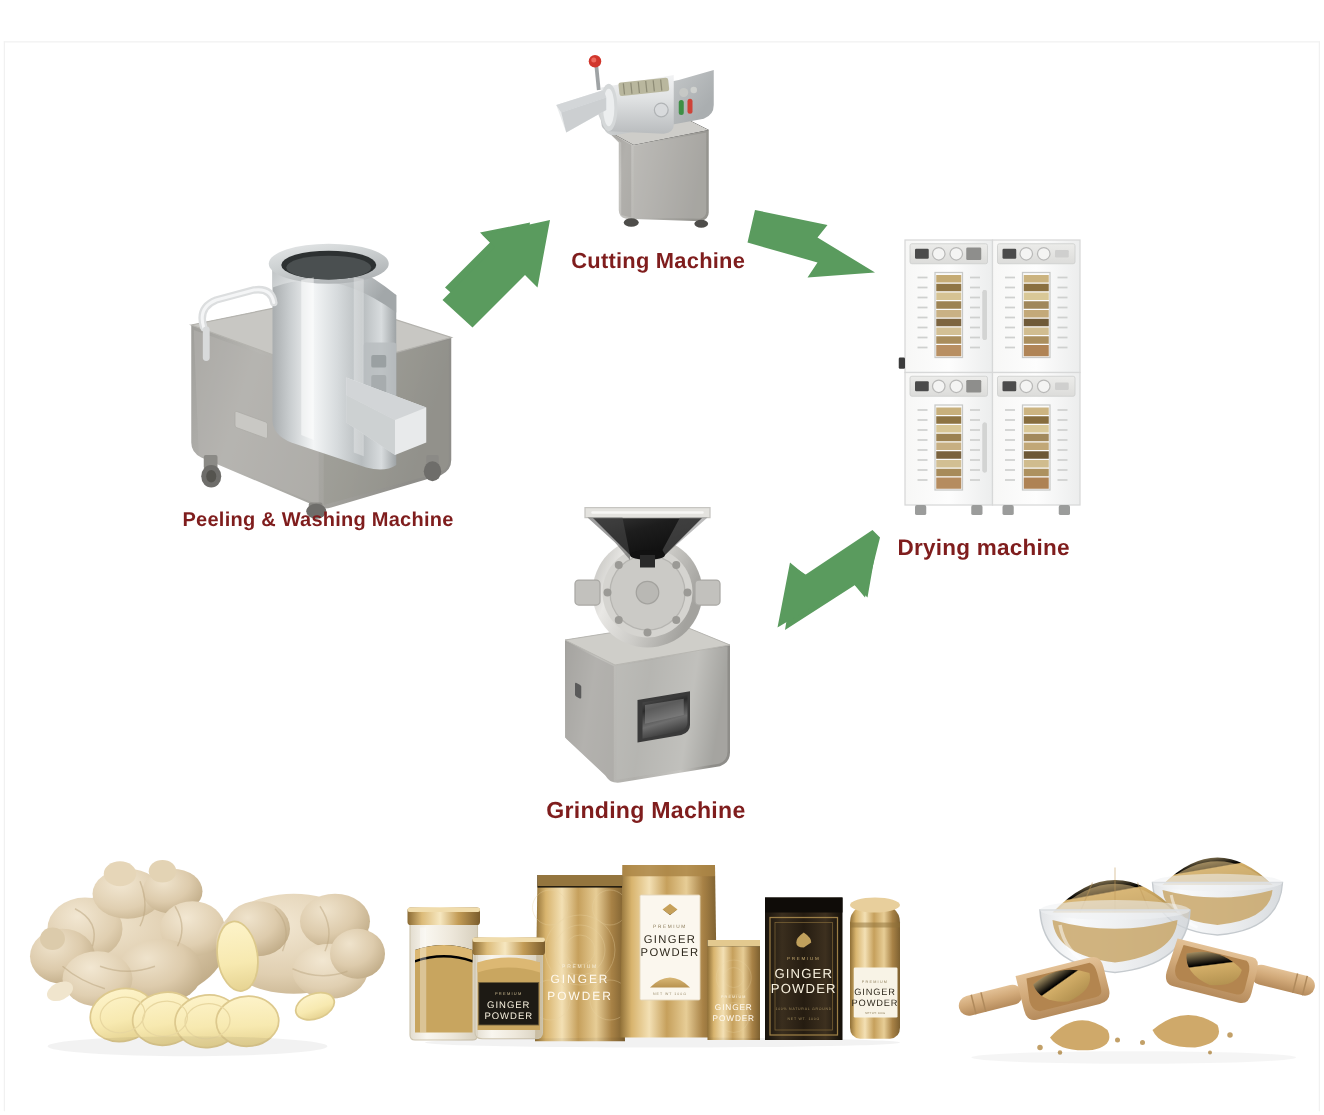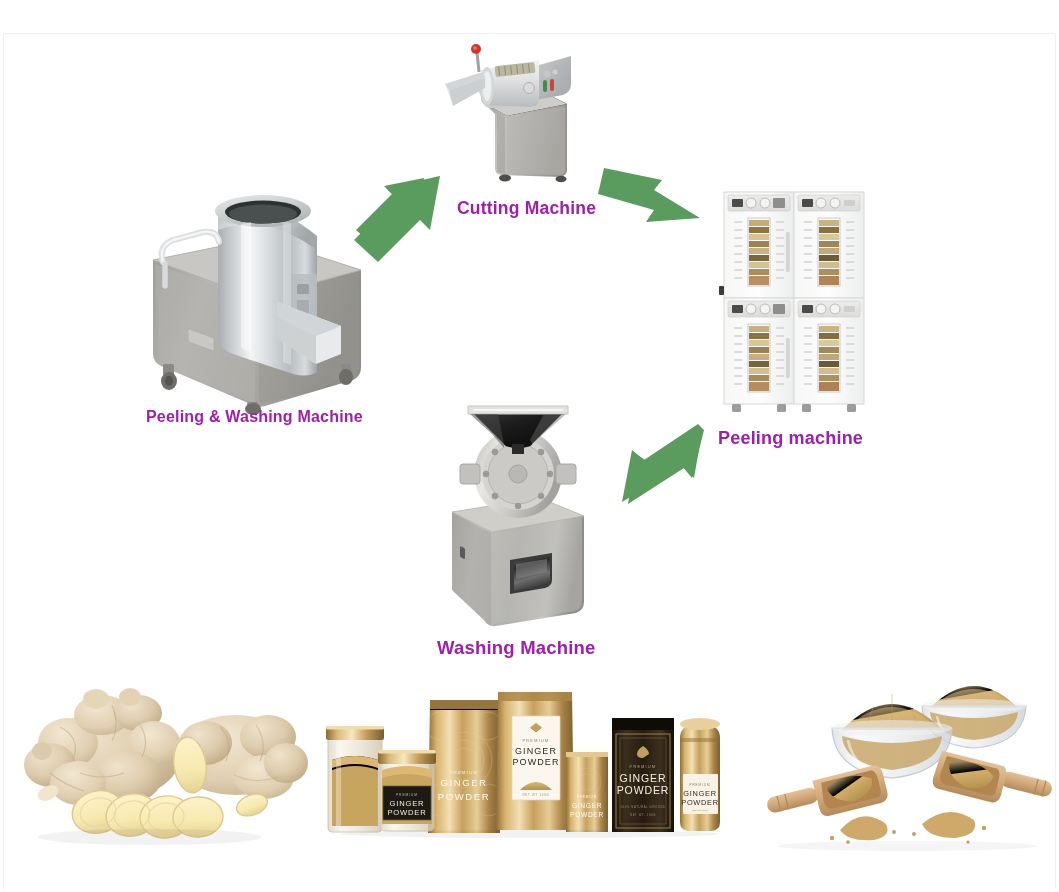--- a/index.html
+++ b/index.html
@@ -21,21 +21,21 @@
     left: 3px; top: 33px;
     width: 1053px; height: 856px;
     border: 1px solid #f1f1f1;
     border-bottom: none;
     pointer-events: none;
   }
 
   .label {
     position: absolute;
     font-weight: bold;
-    color: #a21caf;
+    color: #7f1d1d;
     letter-spacing: .2px;
     white-space: nowrap;
   }
   .lbl-peel   { left: 146px; top: 408px; font-size: 16px; }
   .lbl-cut    { left: 457px; top: 198px; font-size: 17.5px; }
   .lbl-dry    { left: 718px; top: 428px; font-size: 18px; }
   .lbl-grind  { left: 437px; top: 637px; font-size: 18.5px; }
 
   .machine { position: absolute; }
   .arrow   { position: absolute; }
@@ -405,21 +405,21 @@
       <rect x="-3" y="104" width="5" height="9" rx="1" fill="#3b3b3b"></rect>
 
       <g fill="#9b9c9b">
         <rect x="10" y="222" width="9" height="8" rx="1.5"></rect>
         <rect x="55" y="222" width="9" height="8" rx="1.5"></rect>
         <rect x="80" y="222" width="9" height="8" rx="1.5"></rect>
         <rect x="125" y="222" width="9" height="8" rx="1.5"></rect>
       </g>
     </svg>
   </div>
-  <div class="label lbl-dry">Peeling machine</div>
+  <div class="label lbl-dry">Drying machine</div>
 
   <div class="arrow" style="left:592px; top:422px;">
     <svg width="120" height="90" viewBox="0 0 120 90">
       <polygon points="110,4 102,50 92,40 36,76 44,26 56,34 104,-2" fill="#5a9b5e" transform="translate(0,6)"></polygon>
       <polygon points="112,8 100,56 90,44 30,80 40,28 52,38 106,2" fill="#5a9b5e"></polygon>
     </svg>
   </div>
 
   <div class="machine" style="left:448px; top:404px;">
     <svg width="140" height="225" viewBox="0 0 140 225">
@@ -490,21 +490,21 @@
       <path d="M22 6 L118 6 L84 40 L56 40 Z" fill="url(#grHopIn)"></path>
       <path d="M20 2 L120 2 L120 10 L20 10 Z" fill="#e4e3df" stroke="#c6c5c1" stroke-width="1"></path>
       <path d="M22 10 L50 10 L56 40 L56 44 L44 30 Z" fill="#4a4a4a" opacity=".55"></path>
       <path d="M96 10 L118 10 L84 40 L82 36 Z" fill="#6b6b6b" opacity=".45"></path>
       <ellipse cx="70" cy="40" rx="14" ry="4" fill="#111"></ellipse>
       <rect x="64" y="40" width="12" height="10" fill="#2a2a2a"></rect>
 
       <path d="M26 6 L114 6" stroke="#f7f7f5" stroke-width="2" stroke-linecap="round"></path>
     </svg>
   </div>
-  <div class="label lbl-grind">Washing Machine</div>
+  <div class="label lbl-grind">Grinding Machine</div>
 
   <div class="photo" style="left:20px; top:665px;">
     <svg width="290" height="185" viewBox="0 0 290 185">
       <defs>
         <radialGradient id="gingA" cx="0.35" cy="0.3" r="0.8">
           <stop offset="0%" stop-color="#efe3cc"></stop>
           <stop offset="55%" stop-color="#ddcbac"></stop>
           <stop offset="100%" stop-color="#bda883"></stop>
         </radialGradient>
         <radialGradient id="gingB" cx="0.4" cy="0.3" r="0.85">

